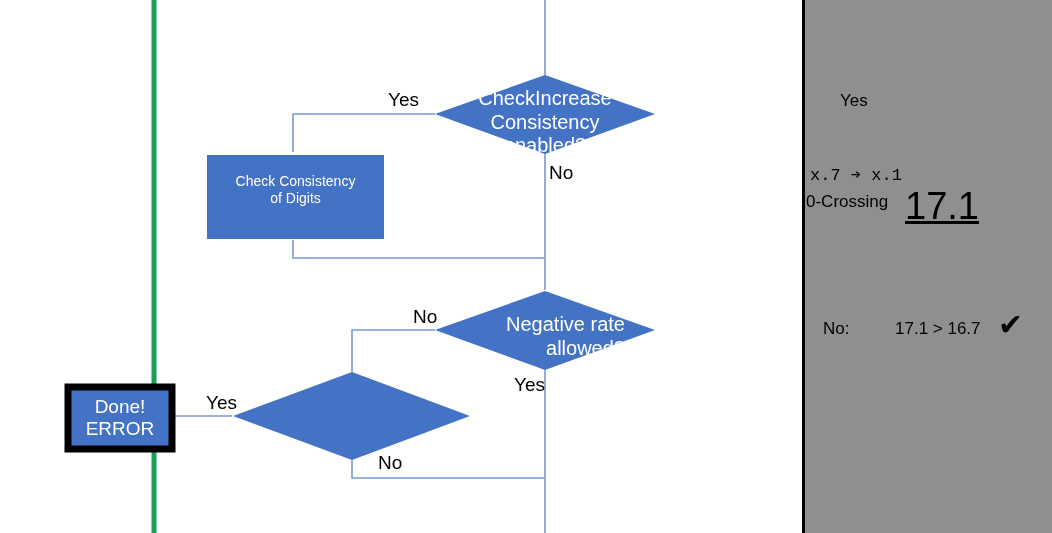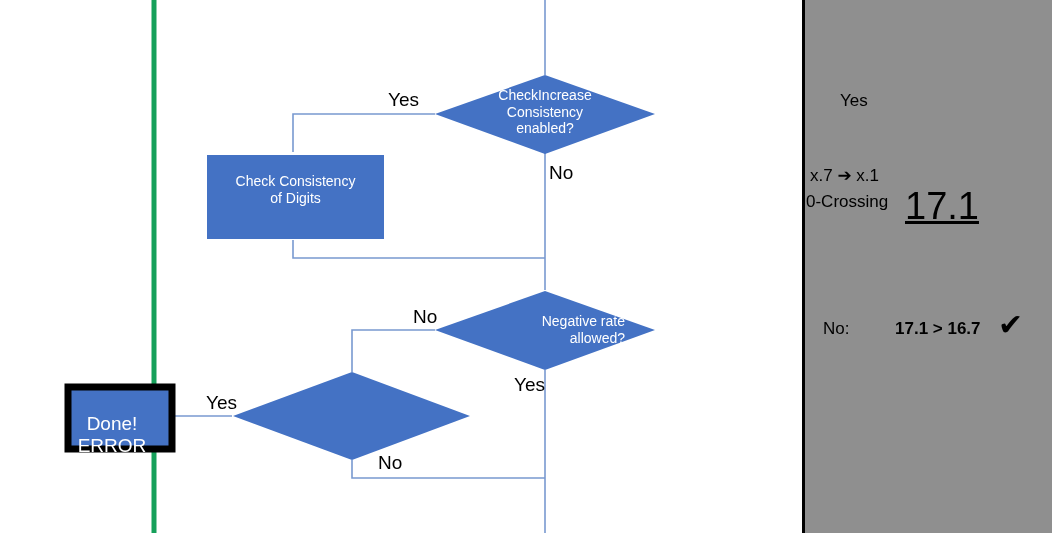--- a/index.html
+++ b/index.html
@@ -31,21 +31,21 @@
     white-space: pre-line;
   }
   .edge-label {
     position: absolute;
     color: #000000;
     font-size: 19px;
     line-height: 1;
     white-space: nowrap;
   }
   
-  .diamond-label { font-size: 14px; }
+  .diamond-label { font-size: 20px; }
   .process-label { font-size: 14px; }
   .terminal-label { font-size: 19px; }
 
   
   #right-panel {
     position: absolute;
     left: 802px;
     top: 0;
     width: 250px;
     height: 533px;
@@ -128,46 +128,46 @@
 Consistency
 enabled?</div>
 
   <div class="node-label process-label" style="left:207px; top:173px; width:177px;">Check Consistency
 of Digits</div>
 
   <div class="node-label diamond-label" style="left:465px; top:313px; width:160px;text-align:right;">Negative rate
 allowed?</div>
 
 
-  <div class="node-label terminal-label" style="left:60px; top:396px; width:104px;margin-top:17px;">Done!
+  <div class="node-label terminal-label" style="left:68px; top:396px; width:104px;">Done!
 ERROR</div>
 
   <div class="edge-label" style="left:388px; top:90px;">Yes</div>
 
   <div class="edge-label" style="left:549px; top:163px;">No</div>
 
   <div class="edge-label" style="left:413px; top:307px;">No</div>
 
   <div class="edge-label" style="left:514px; top:375px;">Yes</div>
 
   <div class="edge-label" style="left:206px; top:393px;">Yes</div>
 
   <div class="edge-label" style="left:378px; top:453px;">No</div>
 
   <div id="right-panel">
 
     <div class="panel-text panel-small" style="left:35px; top:92px;">Yes</div>
 
-    <div class="panel-text panel-small" style="left:5px; top:167px;">x.7 ➔ x.1</div>
+    <div class="panel-text panel-small" style="left:5px; top:167px;font-family:Liberation Mono, monospace;">x.7 ➔ x.1</div>
 
 
     <div class="panel-text panel-small" style="left:1px; top:193px;">0-Crossing</div>
 
     <div class="panel-text panel-big" style="left:100px; top:187px;text-decoration:underline;">17.1</div>
 
     <div class="panel-text panel-small" style="left:18px; top:320px;">No:</div>
 
-    <div class="panel-text panel-small" style="left:90px; top:320px;font-weight:bold;">17.1 &gt; 16.7</div>
+    <div class="panel-text panel-small" style="left:90px; top:320px;">17.1 &gt; 16.7</div>
 
     <div class="panel-text checkmark" style="left:193px; top:310px;">✔</div>
   </div>
 
 </div>
 
 </body></html>

